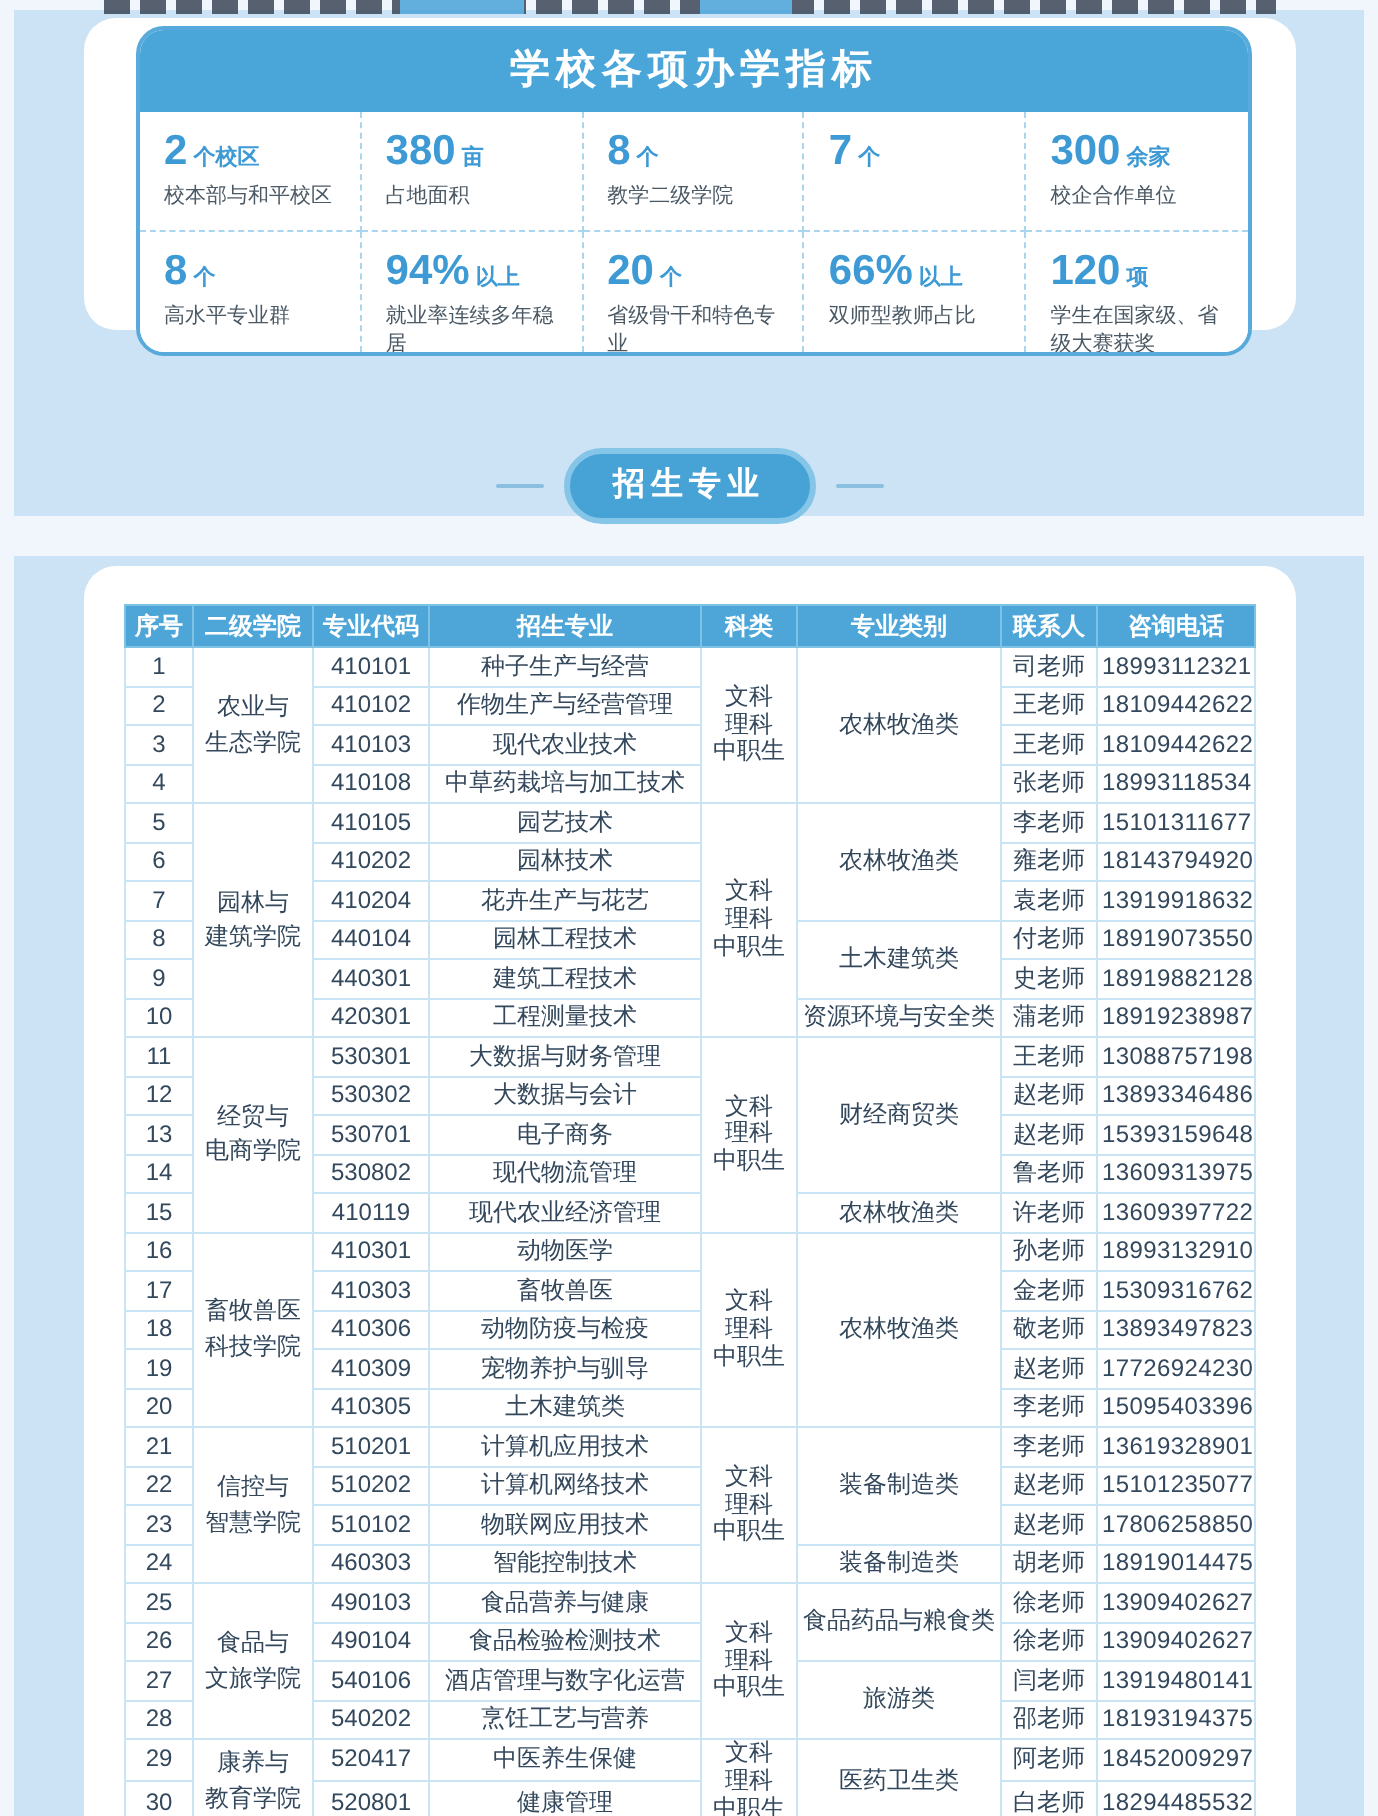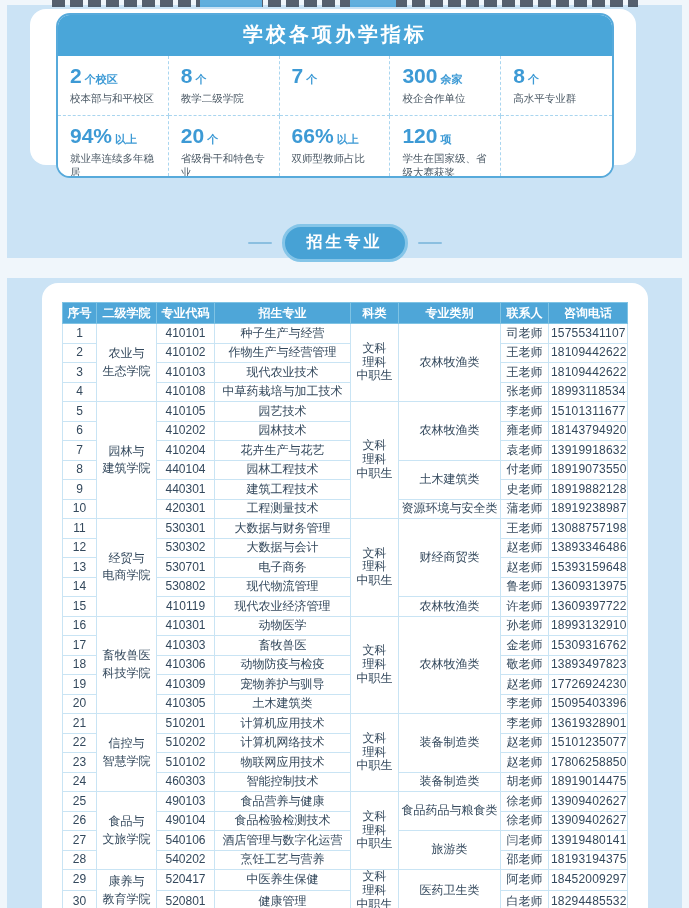--- a/index.html
+++ b/index.html
@@ -17,21 +17,21 @@
 
   
   .top-strip { position:absolute; left:52px; top:0; width:586px; height:7px; overflow:hidden; opacity:.85; }
   .top-strip .glyphs { position:absolute; inset:0;
     background:repeating-linear-gradient(90deg,#3c4756 0 13px, rgba(0,0,0,0) 13px 18px); }
   .top-strip .hl { position:absolute; top:0; height:7px; background:#4aa3d8; }
   .top-strip .hl-1 { left:148px; width:62px; }
   .top-strip .hl-2 { left:298px; width:46px; }
 
   
-  .card-indicators { position:absolute; left:30px; top:9px; width:606px; height:156px;
+  .card-indicators { position:absolute; left:42px; top:9px; width:606px; height:156px;
     background:#ffffff; border-radius:16px; }
   .ind-panel { position:absolute; left:26px; top:4px; width:554px;
     border:2px solid #57aadb; border-radius:14px; overflow:hidden; background:#fff; }
   .ind-header { background:#4aa6d9; color:#fff; text-align:center;
     font-size:20px; font-weight:bold; letter-spacing:3px; padding:6px 0 8px; }
   .ind-grid { display:grid; grid-template-columns:repeat(5,1fr); background:#fff; }
   .stat { box-sizing:border-box; height:60px; padding:9px 5px 6px 12px; }
   .stat:not(:nth-child(5n)) { border-right:1px dashed #a9d5ef; }
   .stat:nth-child(-n+5) { border-bottom:1px dashed #a9d5ef; }
   .stat-top { white-space:nowrap; }
@@ -74,20 +74,24 @@
     <div class="hl hl-2"></div>
   </div>
 
   <div class="card-indicators">
     <div class="ind-panel">
       <div class="ind-header">学校各项办学指标</div>
       <div class="ind-grid">
         <div class="stat">
           <div class="stat-top"><span class="stat-value">2</span><span class="stat-unit">个校区</span></div>
           <div class="stat-label">校本部与和平校区</div>
+        </div>
+        <div class="stat">
+          <div class="stat-top"><span class="stat-value">380</span><span class="stat-unit">亩</span></div>
+          <div class="stat-label">占地面积</div>
         </div>
         <div class="stat">
           <div class="stat-top"><span class="stat-value">8</span><span class="stat-unit">个</span></div>
           <div class="stat-label">教学二级学院</div>
         </div>
         <div class="stat">
           <div class="stat-top"><span class="stat-value">7</span><span class="stat-unit">个</span></div>
         </div>
         <div class="stat">
           <div class="stat-top"><span class="stat-value">300</span><span class="stat-unit">余家</span></div>
@@ -156,21 +160,21 @@
             </td>
             <td>410101</td>
             <td>种子生产与经营</td>
             <td class="kelei" rowspan="4">
               <div>文科</div>
               <div>理科</div>
               <div>中职生</div>
             </td>
             <td rowspan="4">农林牧渔类</td>
             <td>司老师</td>
-            <td class="phone">15755341107</td>
+            <td class="phone">18993112321</td>
           </tr>
           <tr>
             <td>2</td>
             <td>410102</td>
             <td>作物生产与经营管理</td>
             <td>王老师</td>
             <td class="phone">18109442622</td>
           </tr>
           <tr>
             <td>3</td>

